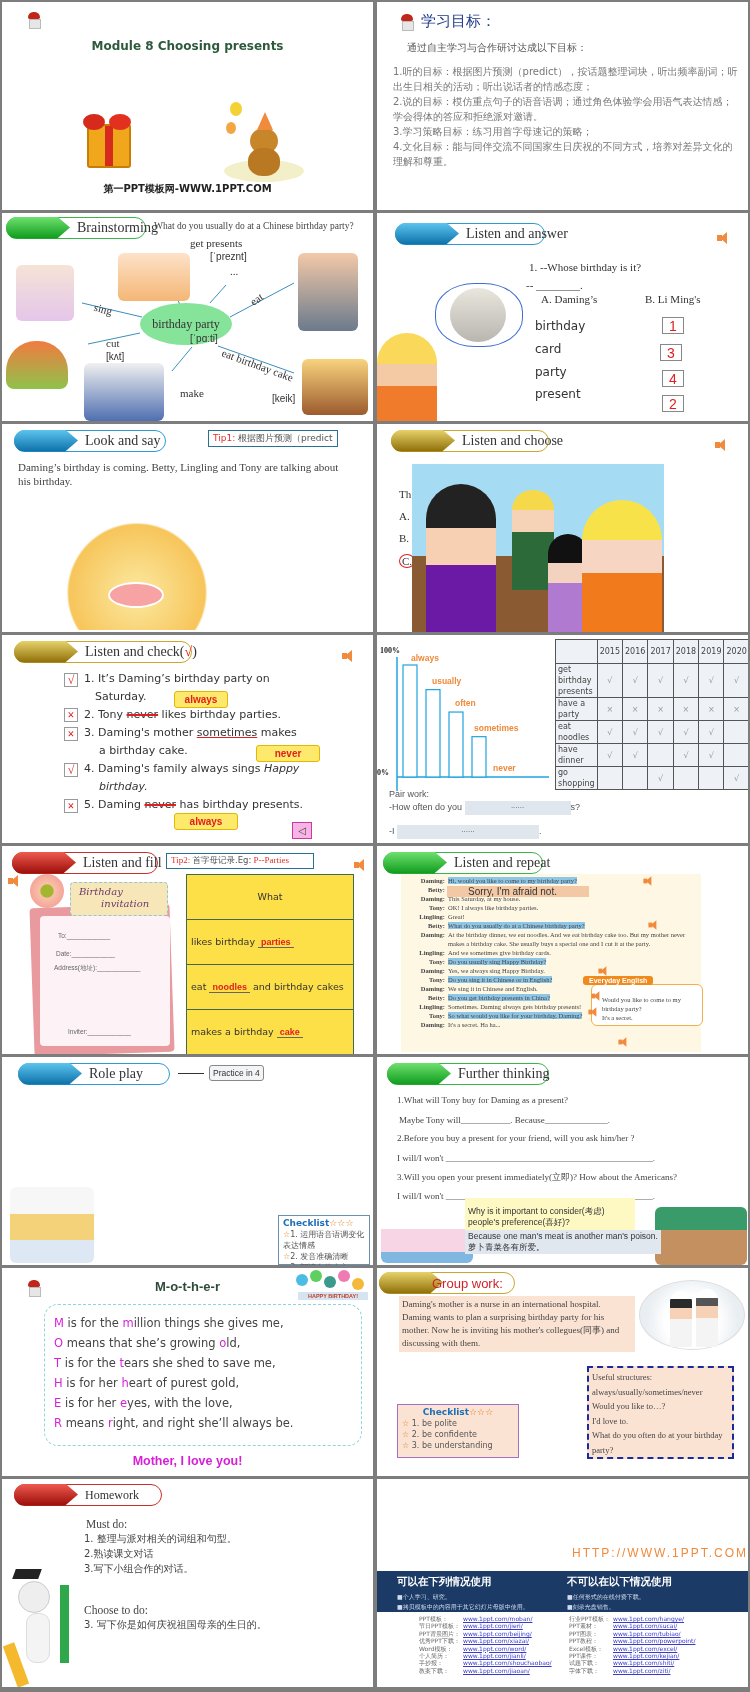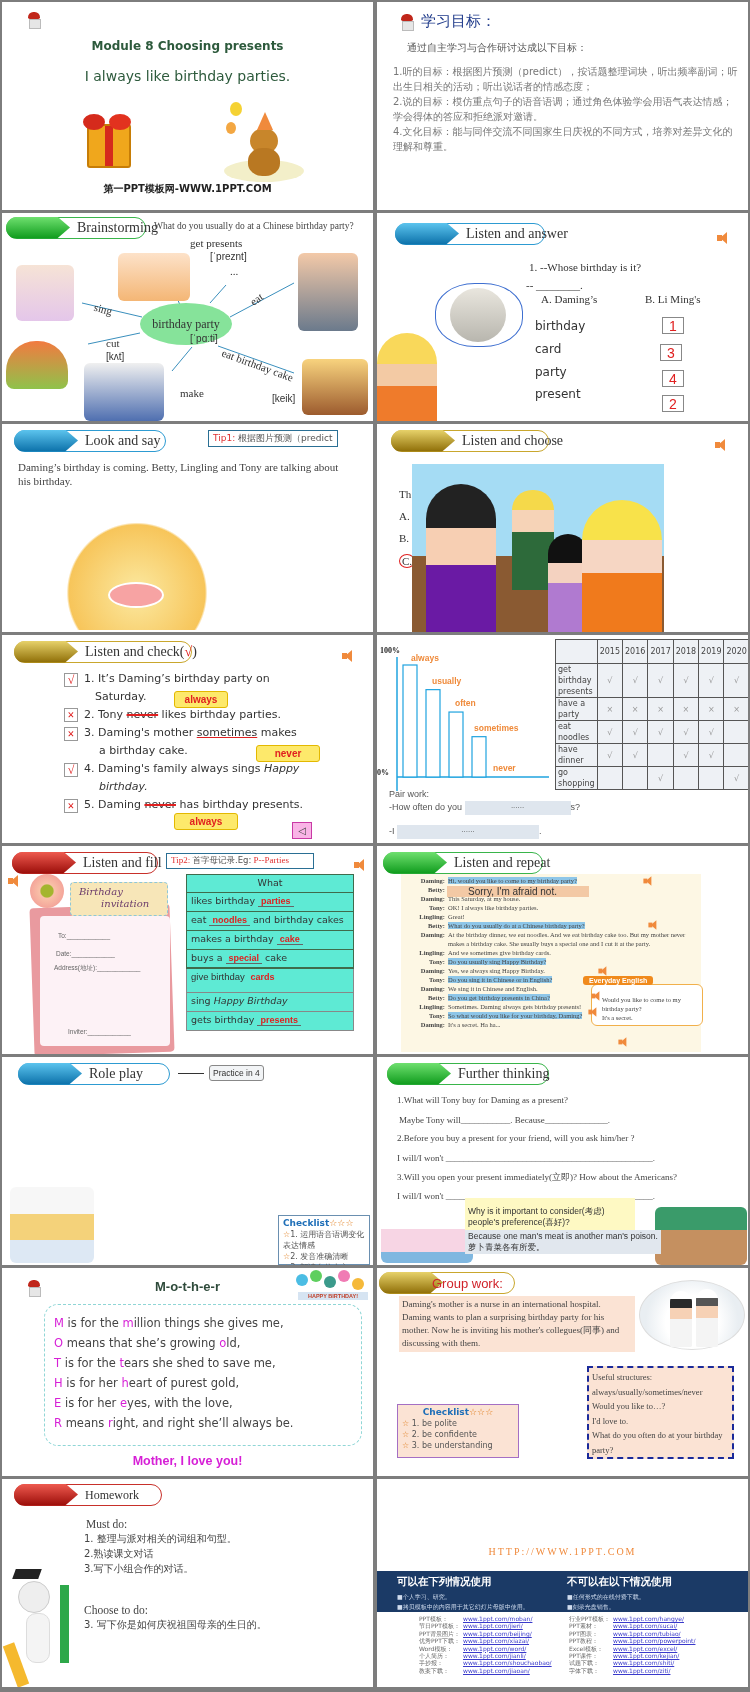--- a/index.html
+++ b/index.html
@@ -48,56 +48,55 @@
 .bubble{position:absolute;background:#fde96b;border:1px solid #e3b800;border-radius:3px;color:#e02020;font-family:"Liberation Sans",sans-serif;font-weight:bold;font-size:10px;text-align:center;line-height:15px;height:17px}
 .strike{text-decoration:line-through;text-decoration-color:#e02020;text-decoration-thickness:2px}
 .uline{text-decoration:underline;text-decoration-color:#e02020}
 
 .ftab{position:absolute;left:178px;top:4px;border-collapse:collapse;font-family:"DejaVu Sans",sans-serif;font-size:8px;color:#333;background:#eef1f5}
 .ftab td,.ftab th{border:1px solid #555;padding:0 2px;text-align:center;font-weight:normal;color:#444}
 .ftab td.l{text-align:left;width:50px;line-height:11px}
 .ftab .mk{color:#999}
 
 .filltab{position:absolute;left:184px;top:28px;width:168px;font-family:"DejaVu Sans",sans-serif;font-size:9.5px;color:#333}
-.filltab .row{border:1px solid #3f6b4c;border-top:none;padding:2px 4px;min-height:19px;line-height:12px;background:#5eead4}
+.filltab .row{border:1px solid #3f6b4c;border-top:none;padding:16px 4px;min-height:19px;line-height:12px;background:#fde047}
 .filltab .row.hd{border-top:1px solid #3f6b4c;text-align:center}
 .filltab .ans{color:#e02020;font-family:"Liberation Sans",sans-serif;font-weight:bold;font-size:9px;border-bottom:1px solid #666;padding:0 3px}
 
 .dlg{position:absolute;left:24px;top:28px;width:300px;height:178px;background:#fdf7e4;font-size:6.5px;line-height:9px;color:#444;padding:2px 4px}
 .dlg .sp{display:inline-block;width:40px;text-align:right;font-weight:bold;margin-right:3px}
 .dlg .hl{background:#8ec6e8}
 
 .para{position:absolute;font-size:10.5px;color:#444;line-height:14px}
 .comic{font-family:"DejaVu Sans",sans-serif}
 .checklist{position:absolute;background:#fff;border:1px solid #6a8fb0;font-family:"DejaVu Sans",sans-serif;font-size:8px;color:#555;padding:2px 4px;line-height:11px}
 .checklist .ct{color:#1f6fb8;font-weight:bold;font-size:9px}
 .star{color:#e07b18}
 
 .poem-box{position:absolute;left:42px;top:36px;width:318px;height:142px;border:1.5px dashed #8fd6d6;border-radius:14px}
 .poem-line{position:absolute;left:52px;font-family:"DejaVu Sans",sans-serif;font-size:11.5px;color:#444}
 .pm{color:#d61fd6}
 
 .brand{position:absolute;top:28px;left:0;width:100%;text-align:center;font-family:"DejaVu Sans",sans-serif;font-weight:bold;font-size:30px;color:#1d4f8f;letter-spacing:4px}
 .brand .dash{color:#f08a1c}
-.brand-url{position:absolute;top:67px;left:0;width:100%;text-align:center;font-family:Liberation Serif, serif;font-size:10px;color:#f08a3c;letter-spacing:2px}
+.brand-url{position:absolute;top:67px;left:0;width:100%;text-align:right;font-family:Liberation Sans, sans-serif;font-size:12px;color:#f08a3c;letter-spacing:2px}
 .band{position:absolute;left:0;top:92px;width:100%;height:41px;background:#1b3a66;color:#fff}
 .band .h{position:absolute;top:4px;font-family:"DejaVu Sans",sans-serif;font-weight:bold;font-size:10.5px}
 .band .b{position:absolute;font-family:"DejaVu Sans",sans-serif;font-size:6px;color:#d0dcee}
 .links{position:absolute;top:136px;font-family:"DejaVu Sans",sans-serif;font-size:6px;line-height:7.4px;color:#666}
 .links a{color:#3a3acb;text-decoration:underline}
 </style>
 </head>
 <body>
 
 <div class="grid">
 
   <div class="slide">
     <span class="logo-icon" style="left:24px;top:10px"></span>
     <div class="s1-t1">Module 8 Choosing presents</div>
-    <div class="s1-t2">I always like birthday parties.</div>
     <div style="position:absolute;left:85px;top:122px;width:44px;height:44px;background:#f0a71c;border:2px solid #c77d06;border-radius:3px">
       <div style="position:absolute;left:16px;top:0;width:8px;height:100%;background:#d52a1c"></div>
       <div style="position:absolute;left:-6px;top:-12px;width:22px;height:16px;border-radius:50%;background:#d52a1c"></div>
       <div style="position:absolute;left:20px;top:-12px;width:22px;height:16px;border-radius:50%;background:#e2321f"></div>
     </div>
     <div style="position:absolute;left:222px;top:100px;width:80px;height:82px">
       <div style="position:absolute;left:6px;top:0;width:12px;height:14px;border-radius:50%;background:#f5d233"></div>
       <div style="position:absolute;left:2px;top:20px;width:10px;height:12px;border-radius:50%;background:#f3a742"></div>
       <div style="position:absolute;left:0;top:58px;width:80px;height:22px;border-radius:50%;background:#f3efc9"></div>
       <div style="position:absolute;left:26px;top:26px;width:28px;height:26px;border-radius:50%;background:#c8862b"></div>
@@ -107,20 +106,21 @@
     <div class="s1-foot">第一PPT模板网-WWW.1PPT.COM</div>
   </div>
 
   <div class="slide">
     <span class="logo-icon" style="left:22px;top:12px"></span>
     <div class="s2-title" style="left:44px"><span>学习目标：</span></div>
     <div class="s2-sub">通过自主学习与合作研讨达成以下目标：</div>
     <div class="s2-list">
       <div>1.听的目标：根据图片预测（predict），按话题整理词块，听出频率副词；听出生日相关的活动；听出说话者的情感态度；</div>
       <div>2.说的目标：模仿重点句子的语音语调；通过角色体验学会用语气表达情感；学会得体的答应和拒绝派对邀请。</div>
+      <div>3.学习策略目标：练习用首字母速记的策略；</div>
       <div>4.文化目标：能与同伴交流不同国家生日庆祝的不同方式，培养对差异文化的理解和尊重。</div>
     </div>
   </div>
 
   <div class="slide">
     <div class="pill green" style="left:4px;top:4px;width:140px">
       <span class="cap"></span>
       <span class="lbl">Brainstorming</span>
     </div>
     <div style="position:absolute;left:152px;top:8px;font-size:9.5px;color:#444">What do you usually do at a Chinese birthday party?</div>

